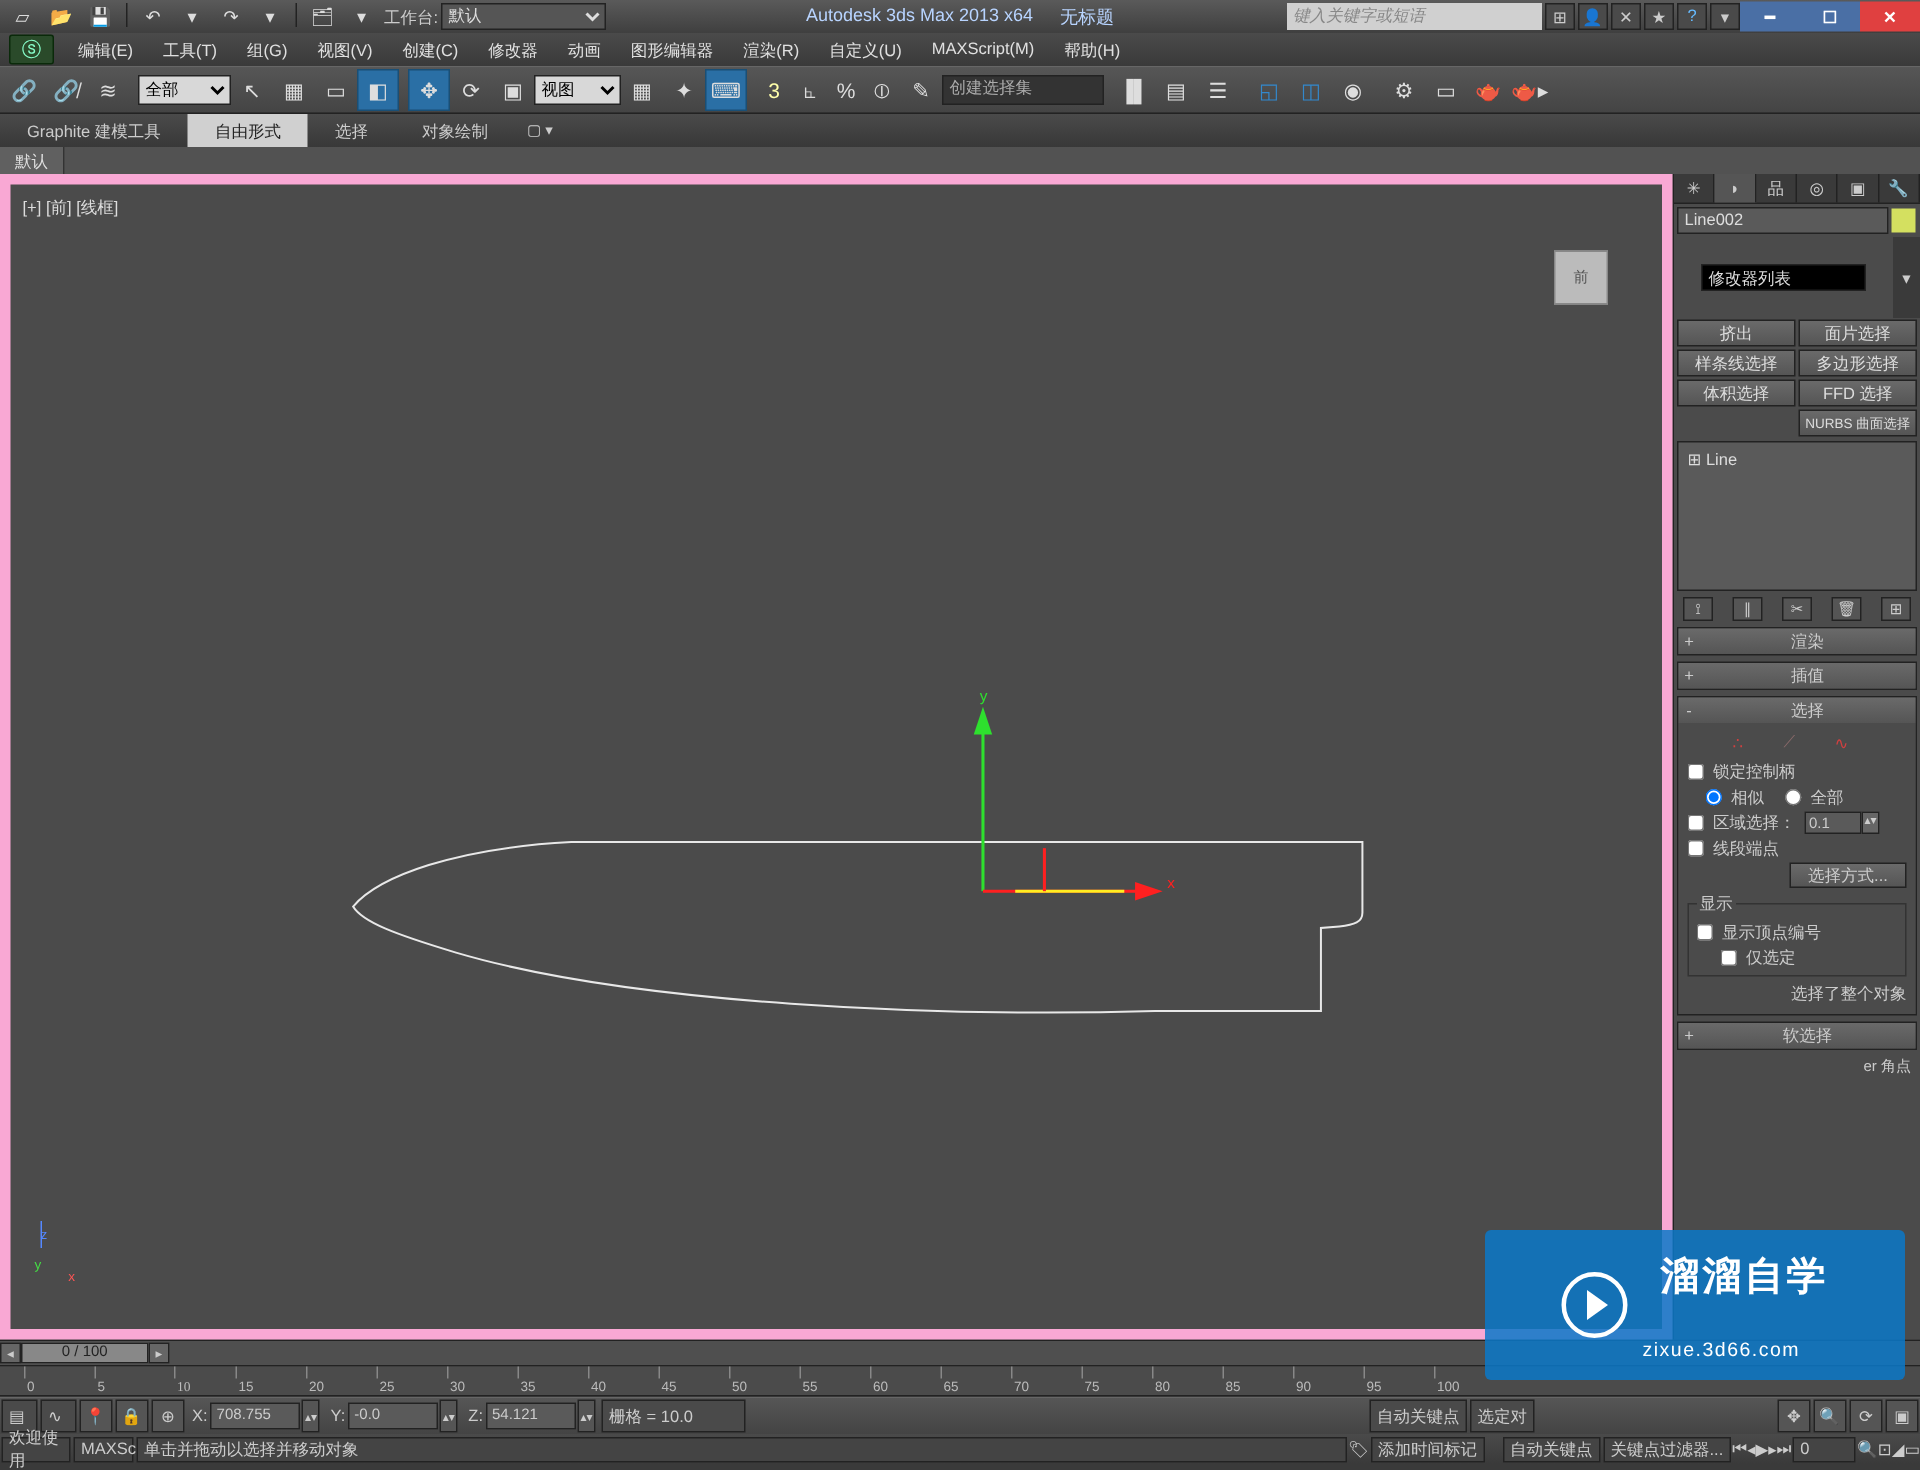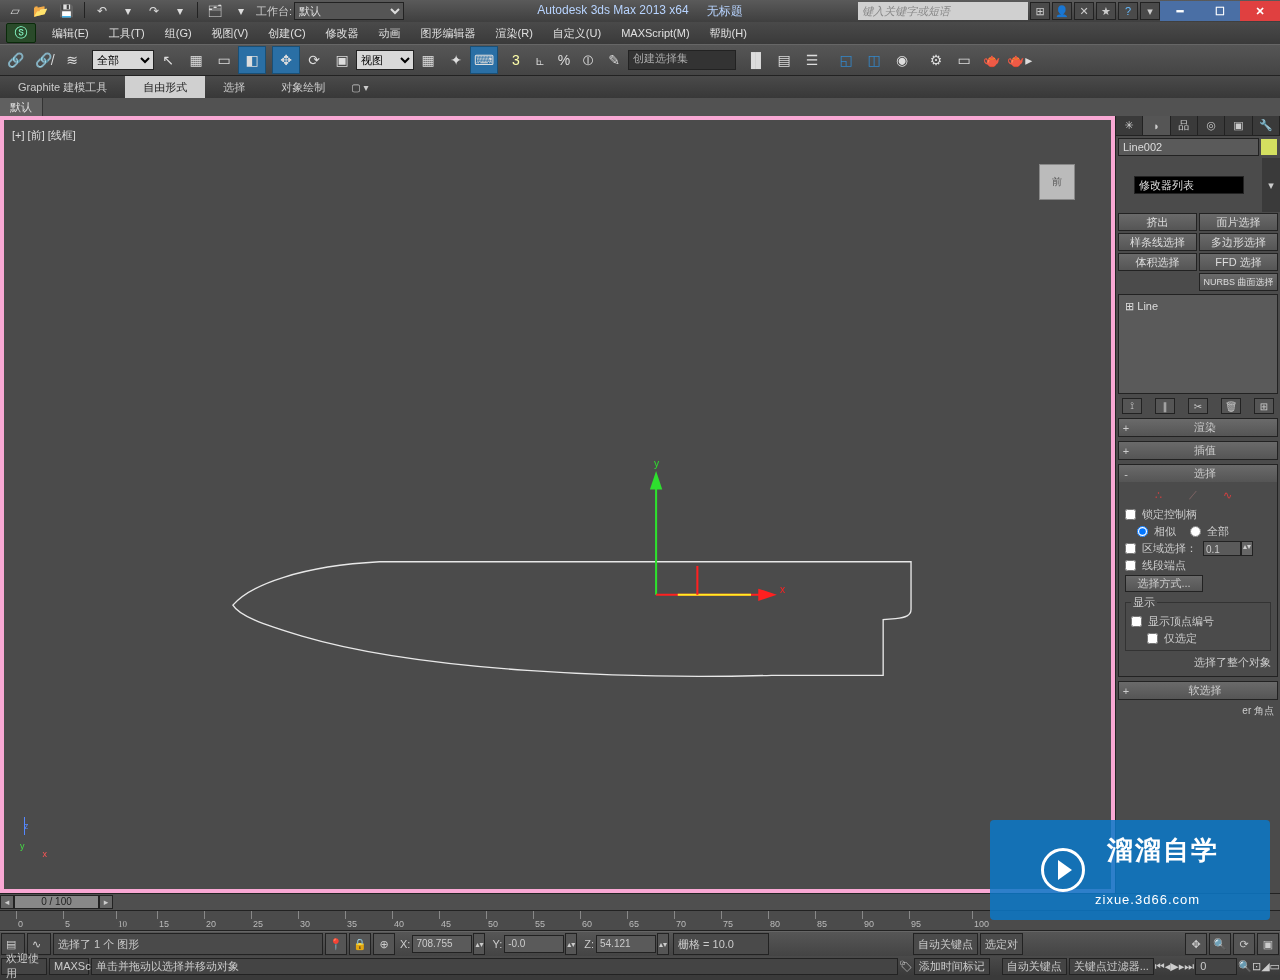--- a/index.html
+++ b/index.html
@@ -37,21 +37,21 @@
 
 .ribbon { height:22px; background:linear-gradient(#4a4a4a,#383838); display:flex; align-items:center;}
 .ribbon .rtab { padding:0 18px; height:100%; display:flex; align-items:center; color:#ccc;}
 .ribbon .rtab.active { background:#d0d0d0; color:#222;}
 .ribbon .rpin { margin-left:8px; font-size:10px; color:#ccc;}
 .subribbon { height:18px; background:#525252; display:flex;}
 .subribbon .stab { padding:0 10px; font-size:11px; color:#ddd; display:flex; align-items:center; background:#606060; border-right:1px solid #333;}
 
 
 .mainarea { display:flex; height:calc(100% - 22px - 22px - 32px - 22px - 18px - 18px - 45px - 24px);}
-.viewport { flex:1; background:#4b4b4b; position:relative; border:4px solid #f9a8d4;}
+.viewport { flex:1; background:#4b4b4b; position:relative; border:7px solid #f9a8d4;}
 .vplabel { position:absolute; top:8px; left:8px; color:#ddd; font-size:11px;}
 .vpcube { position:absolute; top:40px; right:30px; width:48px; height:48px; }
 .vpcube .cube { width:36px; height:36px; background:#bbb; border:1px solid #888; position:absolute; top:4px; left:6px; display:flex; align-items:center; justify-content:center; font-size:10px; color:#555;}
 .xyz { position:absolute; left:20px; bottom:30px; font-size:9px;}
 .xyz .z{color:#58f;} .xyz .y{color:#4d4;} .xyz .x{color:#f55;}
 
 .vpsvg { position:absolute; left:0; top:0; width:100%; height:100%;}
 
 
 .rpanel { width:165px; background:#4b4b4b; border-left:1px solid #222; display:flex; flex-direction:column;}
@@ -339,21 +339,21 @@
             <span>区域选择：</span>
           <div class="spin">
               <div class="sv">0.1</div>
               <div class="sb">▴▾</div>
             </div>
         </div>
         <div class="subrow">
             <input type="checkbox" style="">
             <span>线段端点</span>
           </div>
-        <div class="subrow" style="">
+        <div class="subrow" style="justify-content:flex-end">
             <div class="sbtn" style="flex:0 0 78px">选择方式...</div>
           </div>
         <fieldset>
             <legend>显示</legend>
           <div class="subrow">
               <input type="checkbox" style="">
               <span>显示顶点编号</span>
             </div>
           <div class="subrow" style="padding-left:16px">
               <input type="checkbox" style="">
@@ -394,28 +394,27 @@
       <div class="tick" style="left: 486px;">50</div>
       <div class="tick" style="left: 533px;">55</div>
       <div class="tick" style="left: 580px;">60</div>
       <div class="tick" style="left: 627px;">65</div>
       <div class="tick" style="left: 674px;">70</div>
       <div class="tick" style="left: 721px;">75</div>
       <div class="tick" style="left: 768px;">80</div>
       <div class="tick" style="left: 815px;">85</div>
       <div class="tick" style="left: 862px;">90</div>
       <div class="tick" style="left: 909px;">95</div>
-      <div class="tick" style="left: 956px; margin-left: 16px;">100</div>
+      <div class="tick" style="left: 956px;">100</div>
     </div>
 </div>
 
 <div class="status">
   <div class="stslot" style="width:24px">▤</div>
   <div class="stslot" style="width:24px">∿</div>
-  <div class="stslot" style="width:270px">选择了 1 个 图形</div>
   <div class="stbtn">📍</div>
   <div class="stbtn">🔒</div>
   <div class="stbtn">⊕</div>
   <div class="coord">
       <span class="cl">X:</span>
       <div class="cv">708.755</div>
       <span class="sb stbtn" style="width:12px;font-size:8px">▴▾</span>
     </div>
   <div class="coord">
       <span class="cl">Y:</span>

